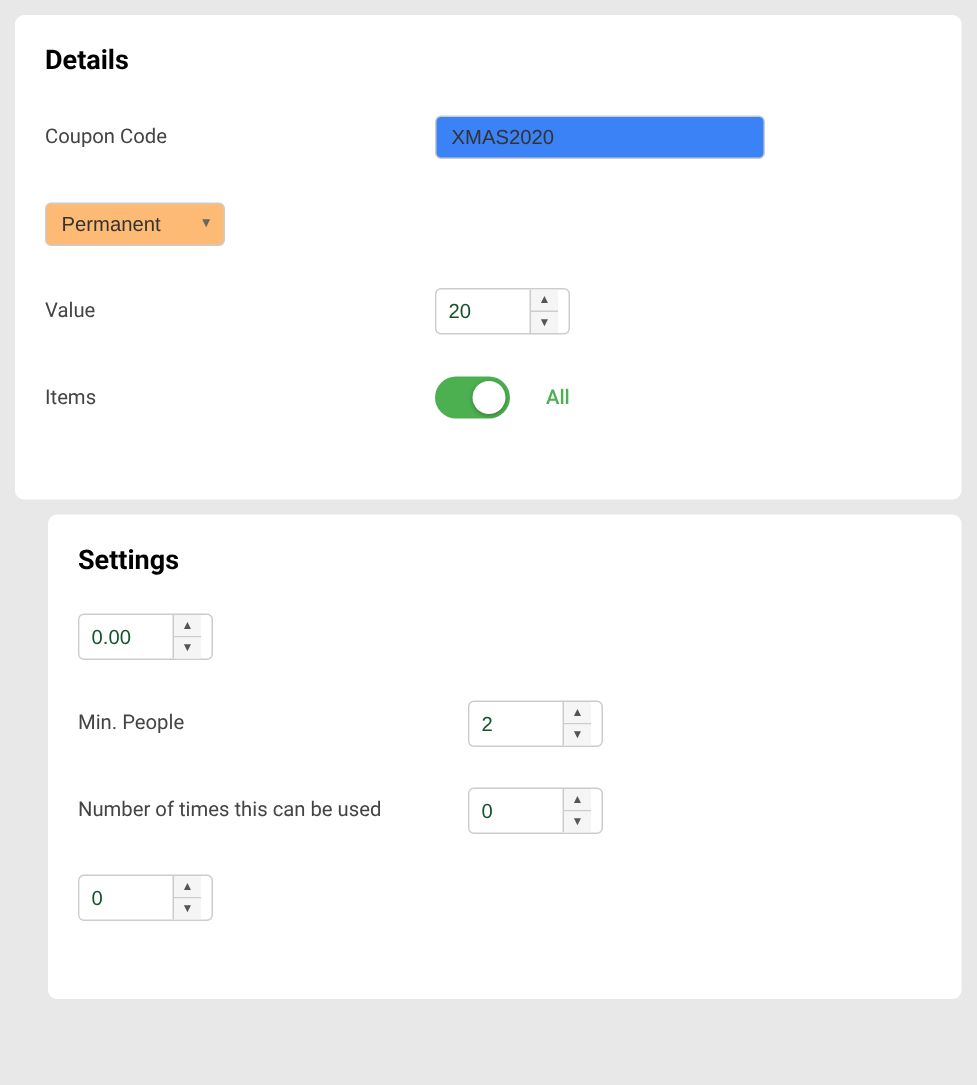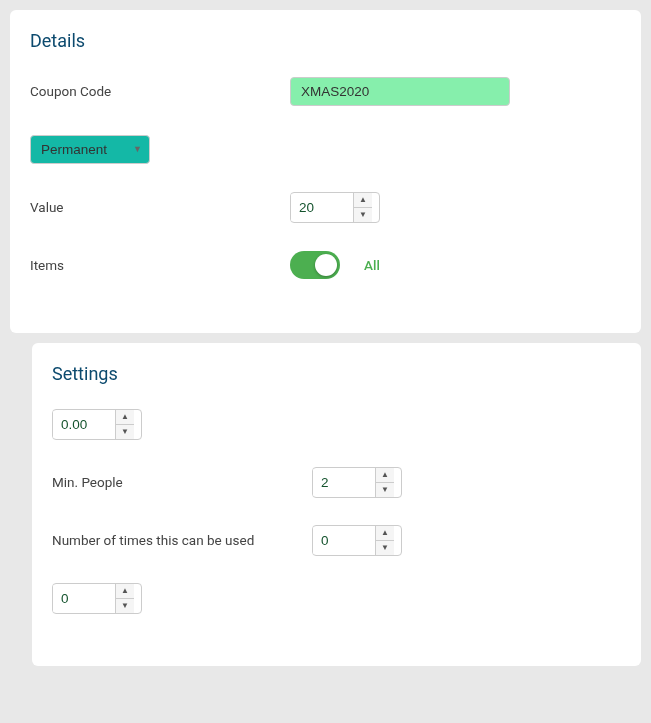--- a/index.html
+++ b/index.html
@@ -20,22 +20,22 @@
       padding: 20px 20px 30px 20px;
     }
 
     .card + .card {
       margin-top: 8px;
       margin-left: 32px;
     }
 
     .card-title {
       font-size: 18px;
-      font-weight: 400;
-      color: #0c4a6e;
+      font-weight: 700;
+      color: #000000;
       margin-bottom: 20px;
     }
 
     .form-row {
       display: flex;
       align-items: center;
       margin-bottom: 18px;
       min-height: 40px;
     }
 
@@ -45,42 +45,42 @@
       color: #444;
       font-size: 13.5px;
     }
 
     .form-control {
       border: 1px solid #ccc;
       border-radius: 4px;
       padding: 6px 10px;
       font-size: 13.5px;
       color: #333;
-      background: #86efac;
+      background: #3b82f6;
       outline: none;
     }
 
     input[type="text"].form-control {
       width: 220px;
     }
 
     .select-wrapper {
       position: relative;
       display: inline-block;
     }
 
     .select-wrapper select {
       appearance: none;
       -webkit-appearance: none;
       border: 1px solid #ccc;
       border-radius: 4px;
       padding: 6px 28px 6px 10px;
       font-size: 13.5px;
       color: #333;
-      background: #14b8a6;
+      background: #fdba74;
       cursor: pointer;
       outline: none;
       width: 120px;
     }
 
     .select-wrapper::after {
       content: "▼";
       font-size: 9px;
       color: #666;
       position: absolute;

